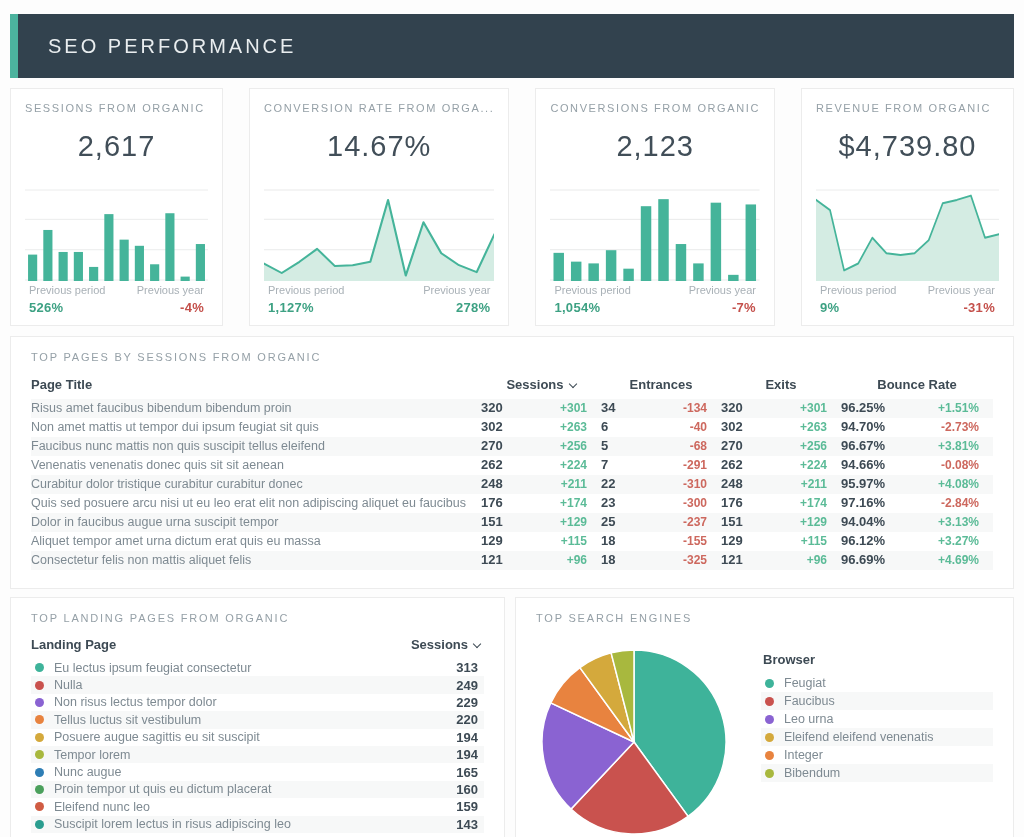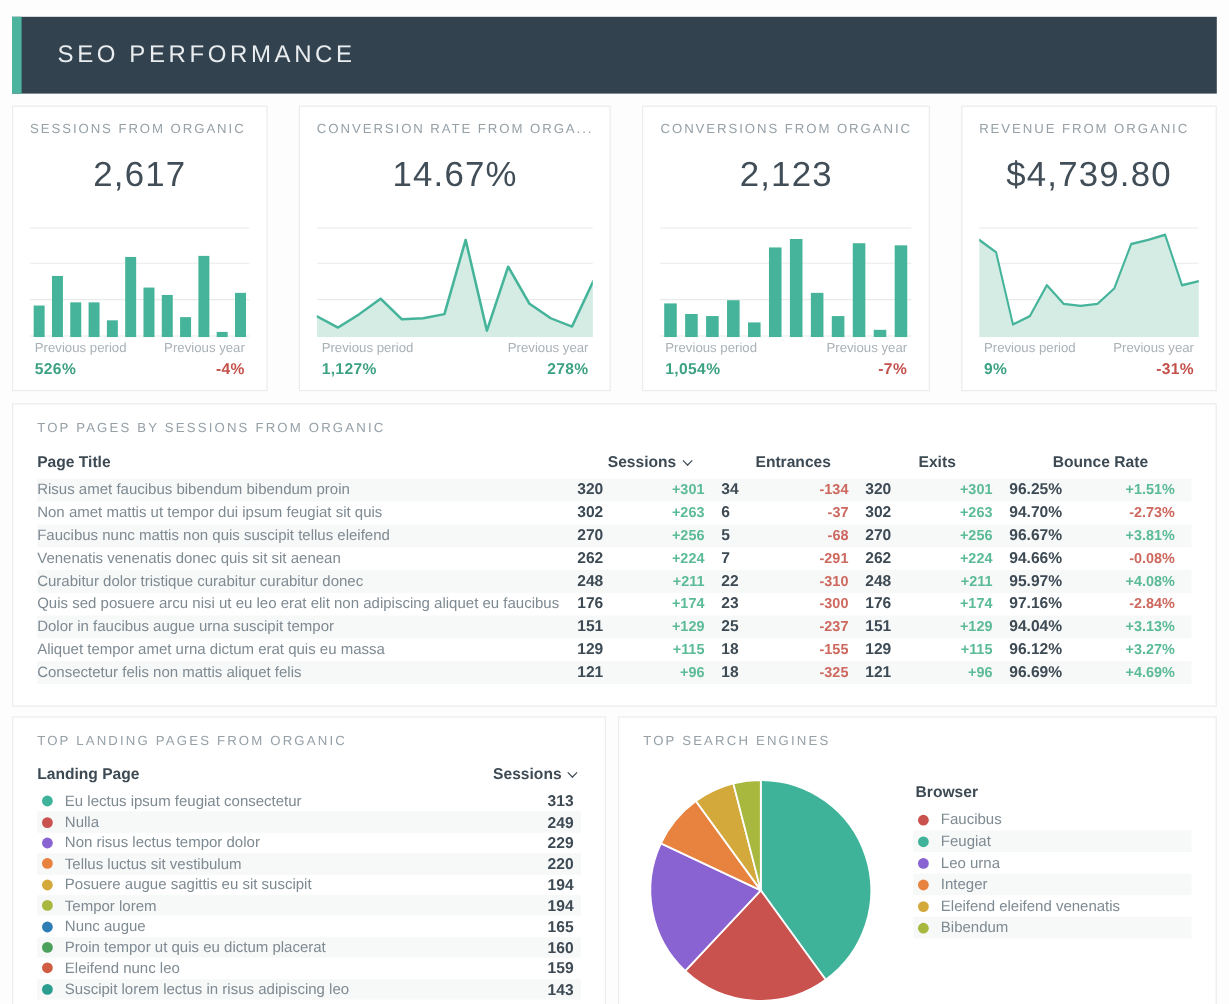--- a/index.html
+++ b/index.html
@@ -239,21 +239,21 @@
           <div class="cell-val">320</div>
           <div class="cell-delta delta-pos">+301</div>
           <div class="cell-val">96.25%</div>
           <div class="cell-delta delta-pos">+1.51%</div>
         </div>
         <div class="pt-row">
           <div class="pt-cell-title">Non amet mattis ut tempor dui ipsum feugiat sit quis</div>
           <div class="cell-val">302</div>
           <div class="cell-delta delta-pos">+263</div>
           <div class="cell-val">6</div>
-          <div class="cell-delta delta-neg">-37</div>
+          <div class="cell-delta delta-neg">-40</div>
           <div class="cell-val">302</div>
           <div class="cell-delta delta-pos">+263</div>
           <div class="cell-val">94.70%</div>
           <div class="cell-delta delta-neg">-2.73%</div>
         </div>
         <div class="pt-row">
           <div class="pt-cell-title">Faucibus nunc mattis non quis suscipit tellus eleifend</div>
           <div class="cell-val">270</div>
           <div class="cell-delta delta-pos">+256</div>
           <div class="cell-val">5</div>
@@ -404,40 +404,40 @@
               <path d="M 98 98 L 152.08 172.43 A 92 92 0 0 1 35.02 165.07 Z" fill="#c9524e" stroke="#ffffff" stroke-width="1.5"></path>
               <path d="M 98 98 L 35.02 165.07 A 92 92 0 0 1 14.76 58.83 Z" fill="#8a63d2" stroke="#ffffff" stroke-width="1.5"></path>
               <path d="M 98 98 L 14.76 58.83 A 92 92 0 0 1 43.92 23.57 Z" fill="#e8833f" stroke="#ffffff" stroke-width="1.5"></path>
               <path d="M 98 98 L 43.92 23.57 A 92 92 0 0 1 75.12 8.89 Z" fill="#d4a93c" stroke="#ffffff" stroke-width="1.5"></path>
               <path d="M 98 98 L 75.12 8.89 A 92 92 0 0 1 98.00 6.00 Z" fill="#a8b83e" stroke="#ffffff" stroke-width="1.5"></path>
             </svg></div>
         <div class="legend">
           <div class="legend-title">Browser</div>
           <div class="legend-rows" id="legend-rows">
               <div class="legend-row">
+                <span class="dot" style="background: rgb(62, 179, 154);"></span>
+                <span class="lp-label">Feugiat</span>
+              </div>
+              <div class="legend-row">
                 <span class="dot" style="background: rgb(201, 82, 78);"></span>
                 <span class="lp-label">Faucibus</span>
               </div>
               <div class="legend-row">
-                <span class="dot" style="background: rgb(62, 179, 154);"></span>
-                <span class="lp-label">Feugiat</span>
-              </div>
-              <div class="legend-row">
                 <span class="dot" style="background: rgb(138, 99, 210);"></span>
                 <span class="lp-label">Leo urna</span>
               </div>
               <div class="legend-row">
+                <span class="dot" style="background: rgb(212, 169, 60);"></span>
+                <span class="lp-label">Eleifend eleifend venenatis</span>
+              </div>
+              <div class="legend-row">
                 <span class="dot" style="background: rgb(232, 131, 63);"></span>
                 <span class="lp-label">Integer</span>
               </div>
               <div class="legend-row">
-                <span class="dot" style="background: rgb(212, 169, 60);"></span>
-                <span class="lp-label">Eleifend eleifend venenatis</span>
-              </div>
-              <div class="legend-row">
                 <span class="dot" style="background: rgb(168, 184, 62);"></span>
                 <span class="lp-label">Bibendum</span>
               </div>
             </div>
         </div>
       </div>
     </div>
 
   </div>
 </div>

